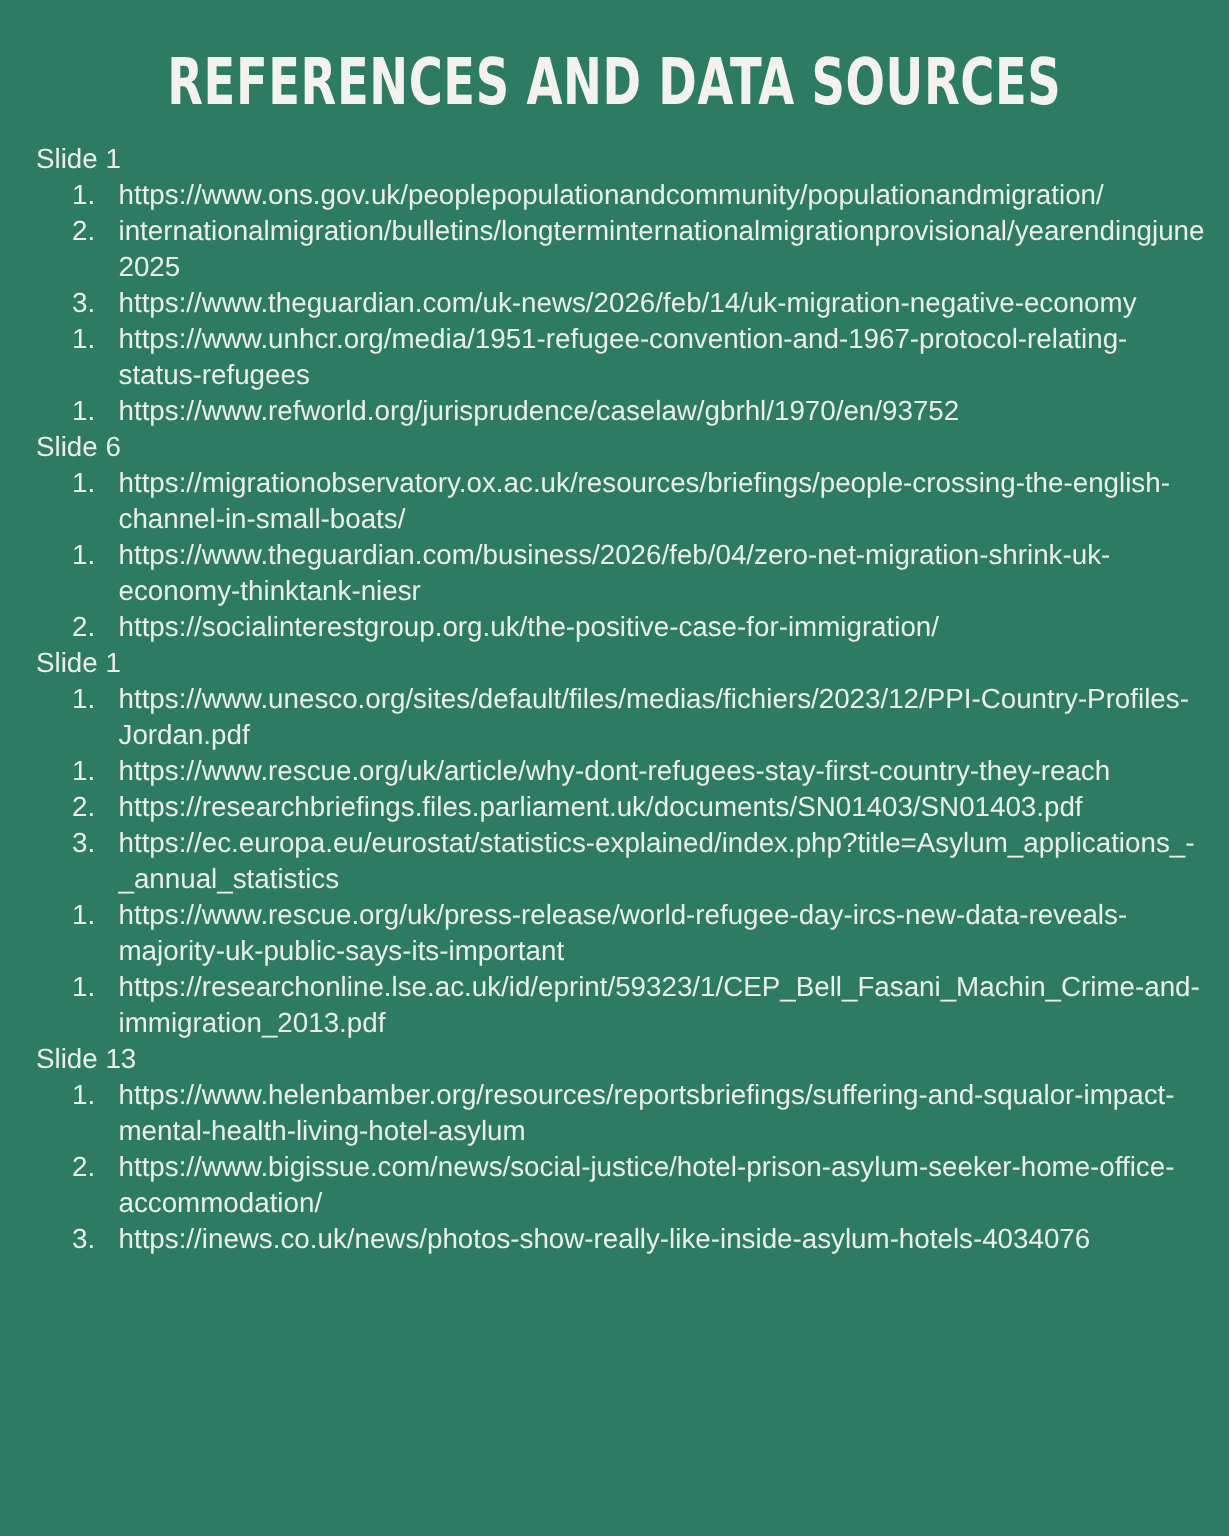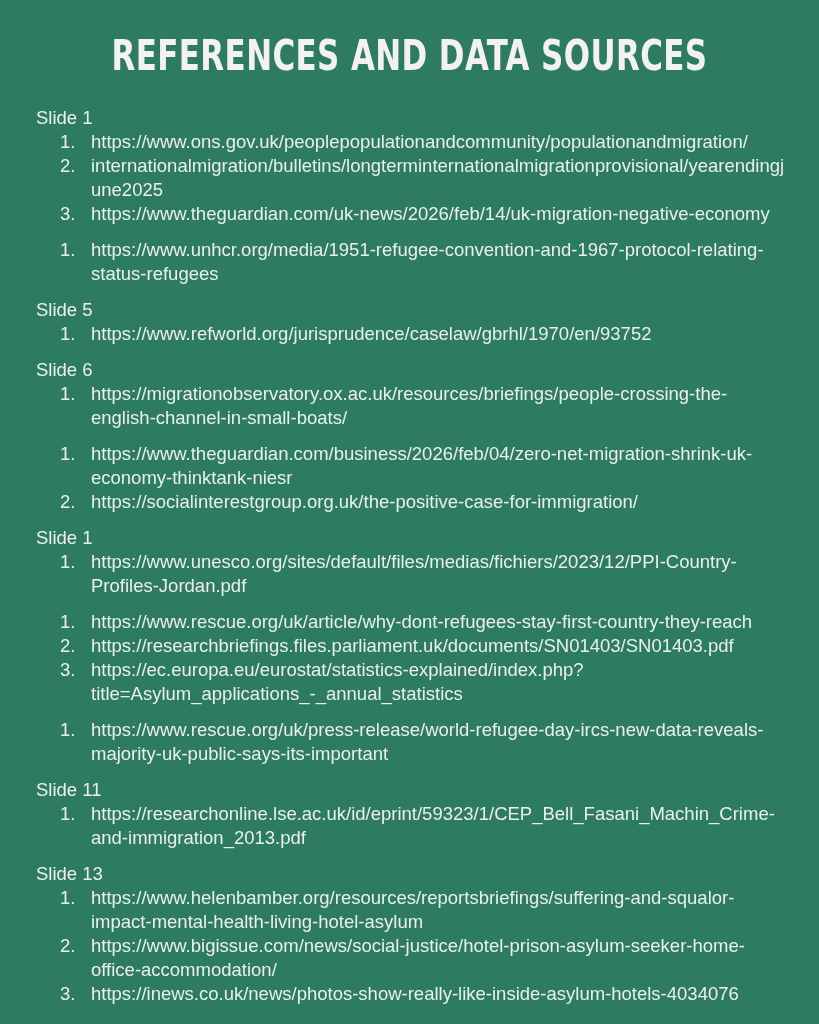--- a/index.html
+++ b/index.html
@@ -33,21 +33,21 @@
     letter-spacing: 0.5px;
     text-transform: uppercase;
     transform: scaleX(0.80);
     transform-origin: center top;
     white-space: nowrap;
   }
   .refs {
     padding: 14px 16px 0 24px;
   }
   .slide-block {
-    margin: 12px;
+    margin: 0;
   }
   .slide-label {
     color: #EAEFEB;
     font-size: 18.5px;
     line-height: 24px;
     white-space: nowrap;
   }
   ol.ref-list {
     list-style: none;
     margin: 0;
@@ -102,21 +102,20 @@
       </div>
       <div class="slide-block">
         <ol class="ref-list">
           <li>
             <span class="marker">1.</span>
             <span class="ref-url">https://www.unhcr.org/media/1951-refugee-convention-and-1967-protocol-relating-status-refugees</span>
           </li>
         </ol>
       </div>
       <div class="slide-block">
-        <div class="slide-label">Slide 5</div>
         <ol class="ref-list">
           <li>
             <span class="marker">1.</span>
             <span class="ref-url">https://www.refworld.org/jurisprudence/caselaw/gbrhl/1970/en/93752</span>
           </li>
         </ol>
       </div>
       <div class="slide-block">
         <div class="slide-label">Slide 6</div>
         <ol class="ref-list">
@@ -165,21 +164,20 @@
       </div>
       <div class="slide-block">
         <ol class="ref-list">
           <li>
             <span class="marker">1.</span>
             <span class="ref-url">https://www.rescue.org/uk/press-release/world-refugee-day-ircs-new-data-reveals-majority-uk-public-says-its-important</span>
           </li>
         </ol>
       </div>
       <div class="slide-block">
-        <div class="slide-label">Slide 11</div>
         <ol class="ref-list">
           <li>
             <span class="marker">1.</span>
             <span class="ref-url">https://researchonline.lse.ac.uk/id/eprint/59323/1/CEP_Bell_Fasani_Machin_Crime-and-immigration_2013.pdf</span>
           </li>
         </ol>
       </div>
       <div class="slide-block">
         <div class="slide-label">Slide 13</div>
         <ol class="ref-list">

